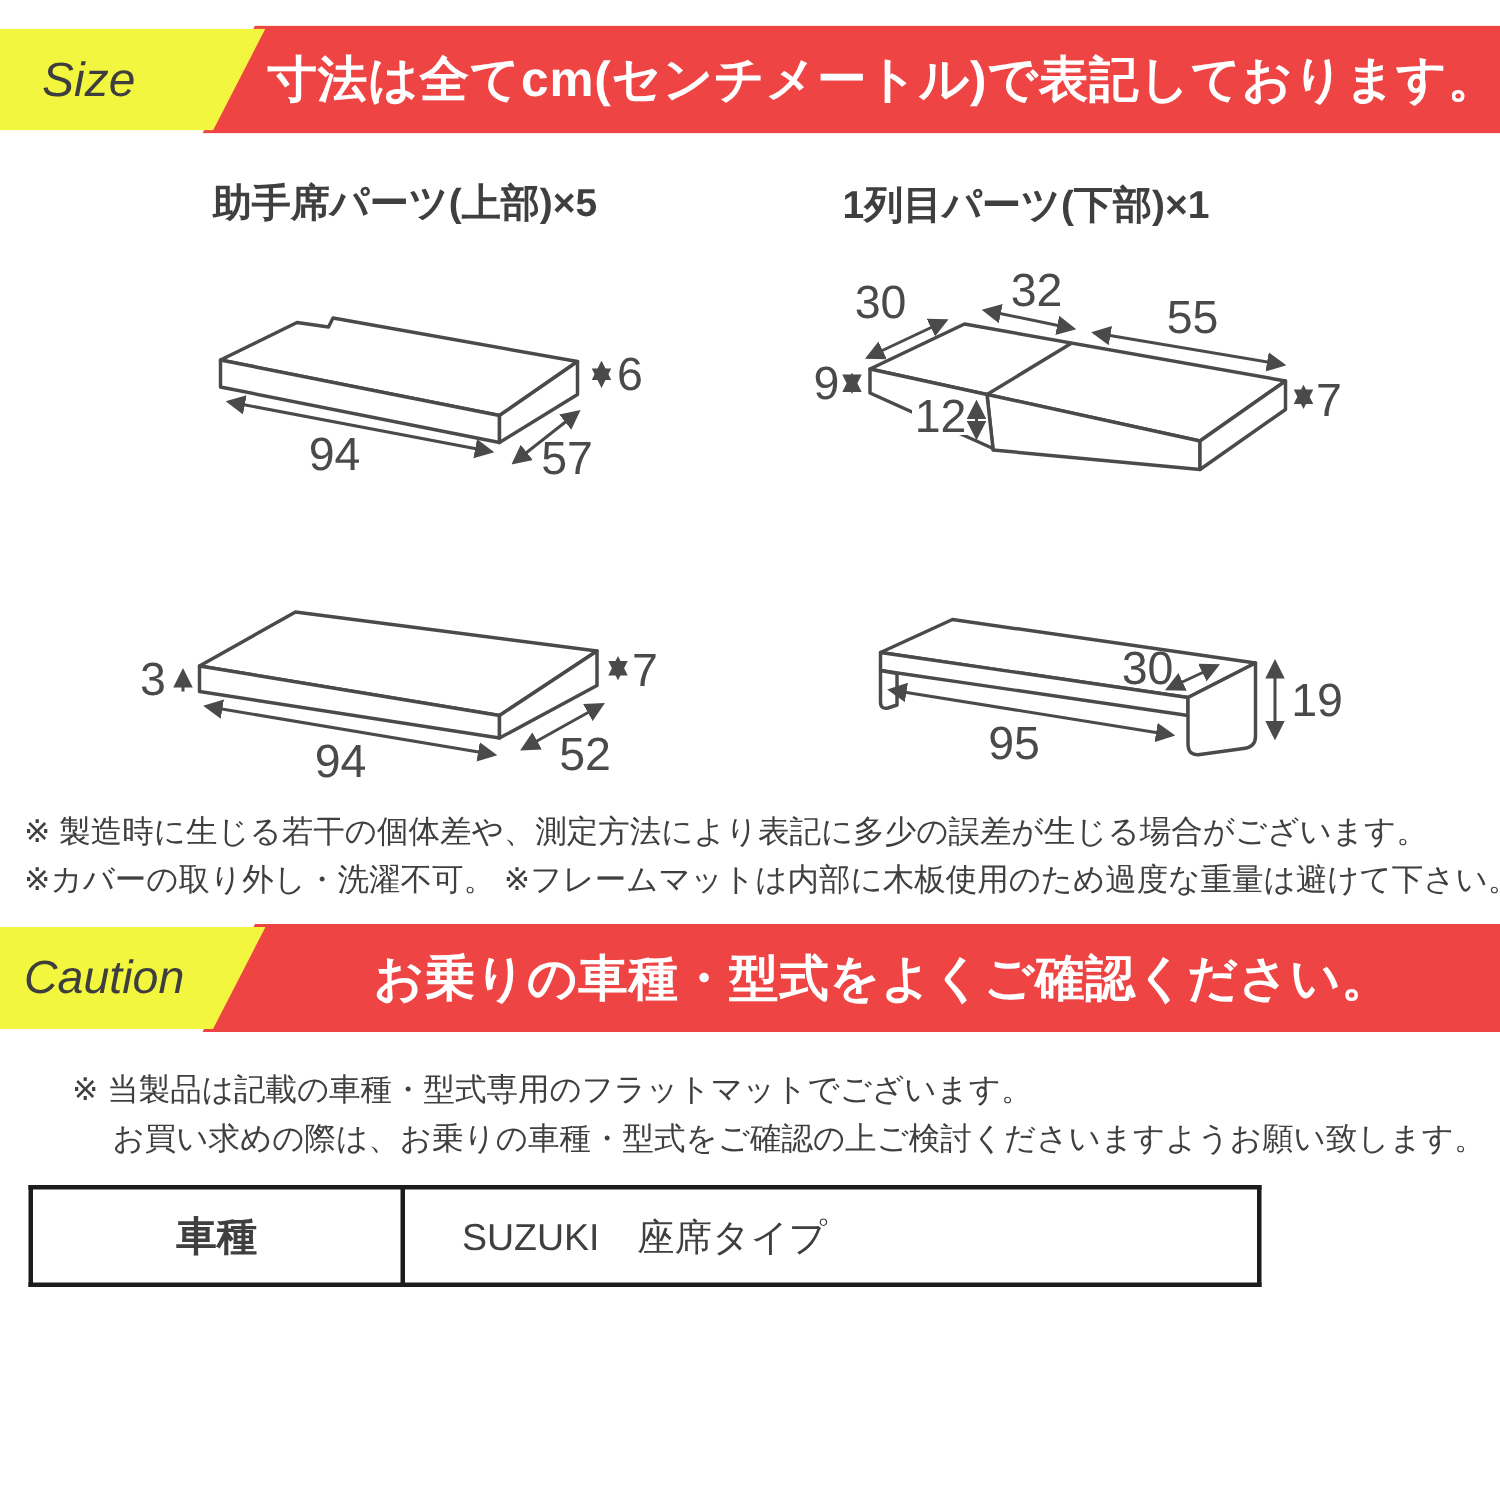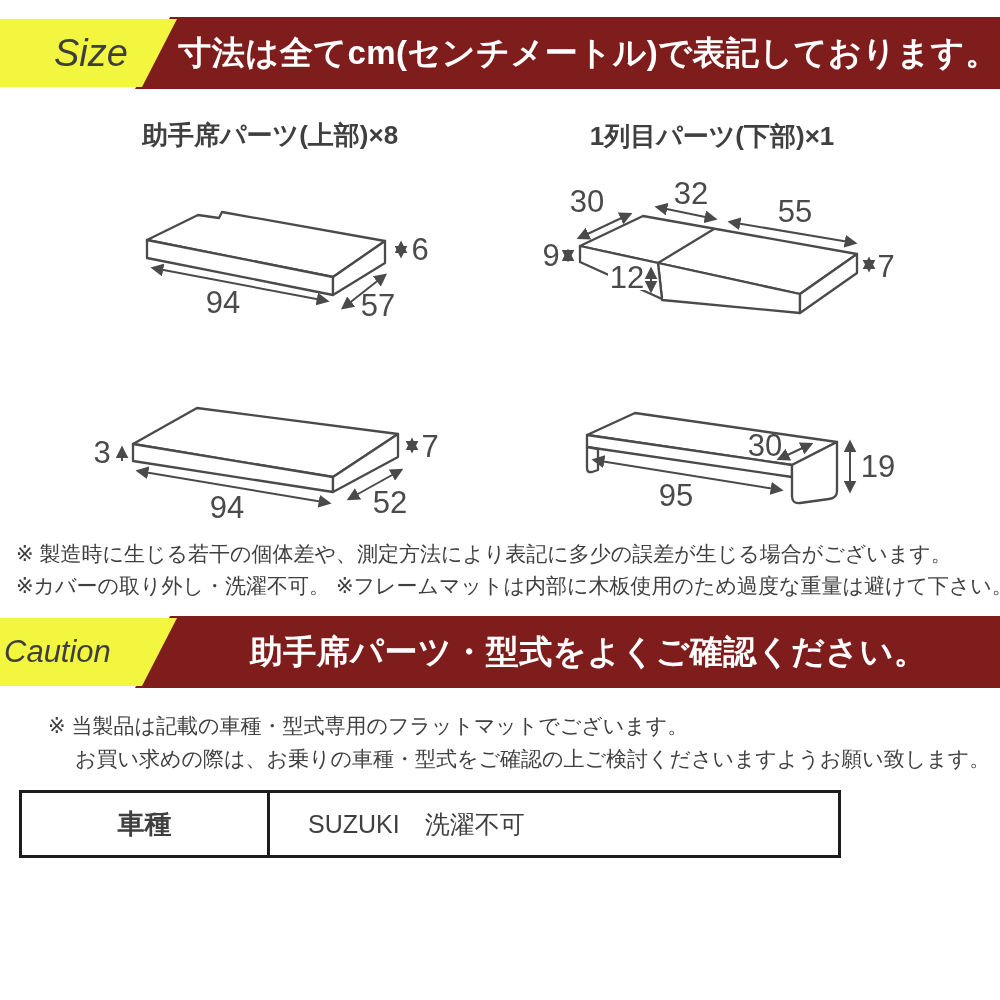--- a/index.html
+++ b/index.html
@@ -1,30 +1,30 @@
 <!DOCTYPE html>
 <html><head>
 <meta charset="utf-8">
 <style>
   html,body{margin:0;padding:0;background:#fff;}
   .canvas{position:relative;width:1000px;height:1000px;background:#fff;overflow:hidden;
           font-family:"Liberation Sans","DejaVu Sans",sans-serif;color:#3f3f3f;}
   
   .bar{position:absolute;left:0;width:1000px;height:72px;}
-  .bar-dark{position:absolute;left:0;top:0;width:100%;height:100%;background:#7f1d1d;
+  .bar-dark{position:absolute;left:0;top:0;width:100%;height:100%;background:#ef4444;
             clip-path:polygon(170px 0,100% 0,100% 100%,135px 100%);}
   .bar-heading{position:absolute;left:177px;right:0;top:0;height:100%;
                display:flex;align-items:center;justify-content:center;
                color:#ffffff;font-size:33px;font-weight:700;letter-spacing:0.5px;white-space:nowrap;}
   .bar-label{position:absolute;left:0;top:2px;width:177px;height:68px;background:#f3f63e;
              clip-path:polygon(0 0,100% 0,calc(100% - 35px) 100%,0 100%);
              display:flex;align-items:center;}
   .bar-label-text{font-style:italic;font-weight:300;color:#3e3e3e;white-space:nowrap;}
-  .size-label-text{font-size:38px;padding-left:54px;text-align:right;}
-  .caution-label-text{font-size:31px;padding-left:4px;}
+  .size-label-text{font-size:32px;padding-left:28px;text-align:right;}
+  .caution-label-text{font-size:31px;padding-left:16px;}
   
   .diagram-title{position:absolute;font-size:26px;font-weight:700;text-align:center;
                  color:#3f3f3f;white-space:nowrap;}
   
   svg{position:absolute;overflow:visible;}
   .face{fill:#ffffff;stroke:#4a4a4a;stroke-width:2.3;stroke-linejoin:round;}
   .edge{fill:none;stroke:#4a4a4a;stroke-width:2.3;stroke-linejoin:round;}
   .dim{fill:none;stroke:#4a4a4a;stroke-width:2;}
   .dimtext{fill:#4a4a4a;font-size:31px;text-anchor:middle;
            font-family:"Liberation Sans","DejaVu Sans",sans-serif;}
@@ -51,22 +51,22 @@
 
   <div class="bar" style="top:17px;">
     <div class="bar-dark">
       <div class="bar-heading">寸法は全てcm(センチメートル)で表記しております。</div>
     </div>
     <div class="bar-label">
       <span class="bar-label-text size-label-text">Size</span>
     </div>
   </div>
 
-  <div class="diagram-title" style="left:110px;top:118px;width:320px;">助手席パーツ(上部)×8</div>
-  <div class="diagram-title" style="left:544px;top:119px;width:336px;text-align:center;">1列目パーツ(下部)×1</div>
+  <div class="diagram-title" style="left:110px;top:118px;width:320px;">助手席パーツ(上部)×5</div>
+  <div class="diagram-title" style="left:516px;top:119px;width:336px;text-align:center;">1列目パーツ(下部)×1</div>
 
   <svg style="left:120px;top:195px;" width="340" height="130" viewBox="120 195 340 130">
     <path class="face" d="M147,240 L198,215 L219,218 L222,212 L385,241 L333,277 Z"></path>
     <path class="face" d="M147,240 L333,277 L333,295 L147,258 Z"></path>
     <path class="face" d="M333,277 L385,241 L385,263 L333,295 Z"></path>
     <path class="dim" d="M153,268 L327,301" marker-start="url(#ah)" marker-end="url(#ah)"></path>
     <path class="dim" d="M343,308 L385,275" marker-start="url(#ah)" marker-end="url(#ah)"></path>
     <path class="dim" d="M401,243 L401,256" marker-start="url(#ah)" marker-end="url(#ah)"></path>
     <text class="dimtext" x="223" y="313">94</text>
     <text class="dimtext" x="378" y="316">57</text>
@@ -119,32 +119,32 @@
     <text class="dimtext" x="765" y="456">30</text>
     <text class="dimtext" x="676" y="506">95</text>
     <text class="dimtext" x="878" y="477">19</text>
   </svg>
 
   <div class="note-line" style="left:16px;top:540px;">※ 製造時に生じる若干の個体差や、測定方法により表記に多少の誤差が生じる場合がございます。</div>
   <div class="note-line" style="left:16px;top:572px;">※カバーの取り外し・洗濯不可。 ※フレームマットは内部に木板使用のため過度な重量は避けて下さい。</div>
 
   <div class="bar" style="top:616px;">
     <div class="bar-dark">
-      <div class="bar-heading">助手席パーツ・型式をよくご確認ください。</div>
+      <div class="bar-heading">お乗りの車種・型式をよくご確認ください。</div>
     </div>
     <div class="bar-label">
       <span class="bar-label-text caution-label-text">Caution</span>
     </div>
   </div>
 
   <div class="note-line" style="left:75px;top:745px;">お買い求めの際は、お乗りの車種・型式をご確認の上ご検討くださいますようお願い致します。</div>
   <div class="note-line" style="left:48px;top:712px;">※ 当製品は記載の車種・型式専用のフラットマットでございます。</div>
 
   <table class="spec-table">
     <tbody>
       <tr>
         <td class="th">車種</td>
-        <td class="tv">SUZUKI　洗濯不可</td>
+        <td class="tv">SUZUKI　座席タイプ</td>
       </tr>
     </tbody>
   </table>
 
 </div>
 
 </body></html>

